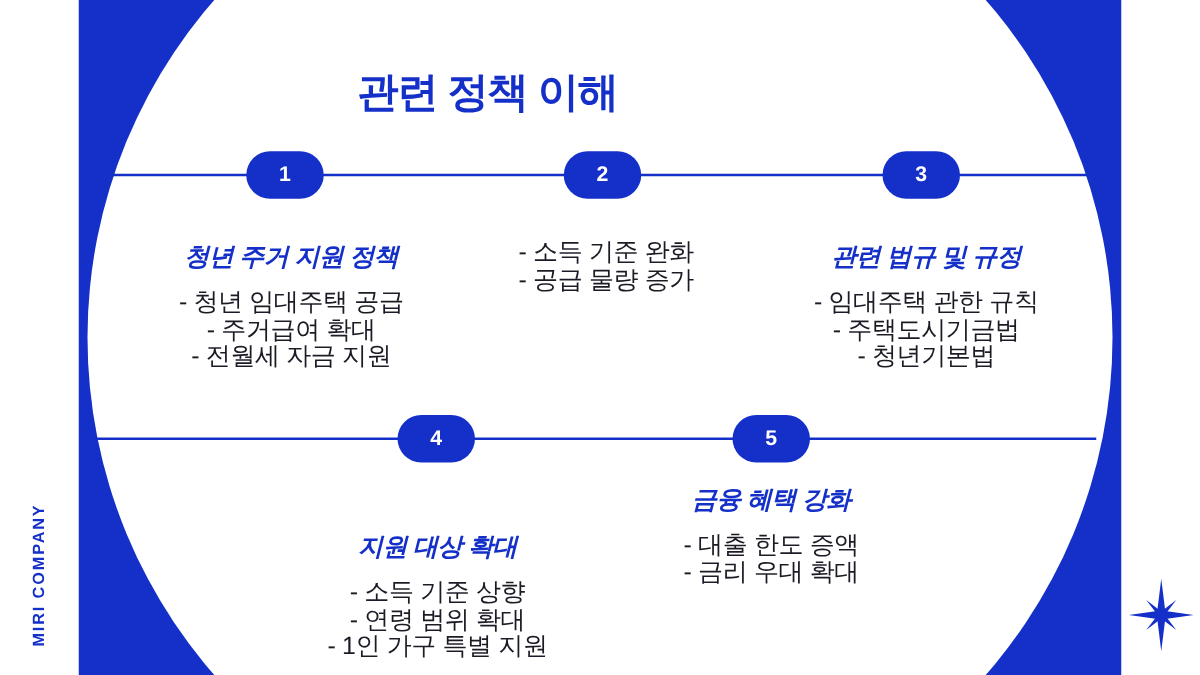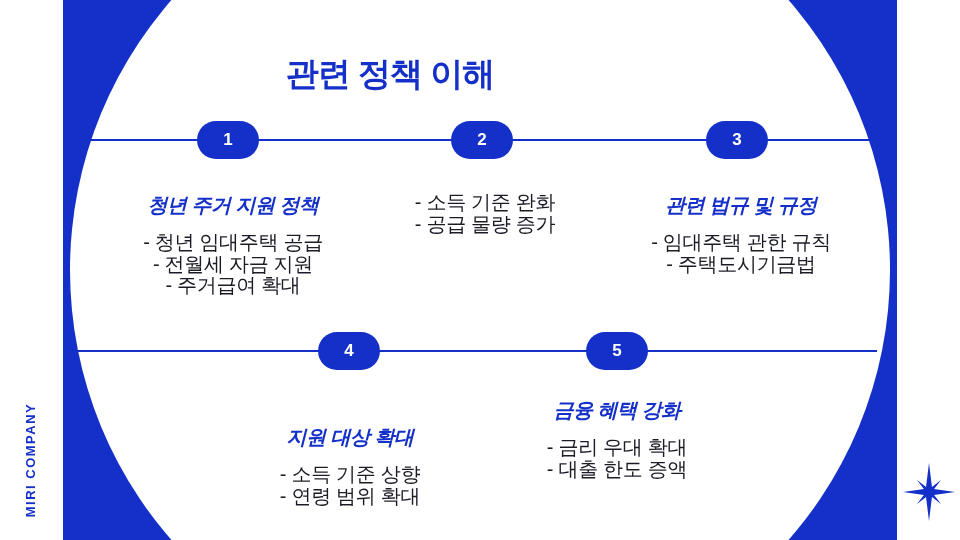--- a/index.html
+++ b/index.html
@@ -47,21 +47,21 @@
   .b3{left:706px;top:121px;}
   .b4{left:318px;top:332px;}
   .b5{left:586px;top:332px;}
   .column{
     position:absolute;width:250px;text-align:center;
   }
   .c1{left:108px;top:192px;}
   .c2{left:360px;top:192px;}
   .c3{left:616px;top:192px;}
   .c4{left:225px;top:424px;}
-  .c5{left:492px;top:397px;}
+  .c5{left:492px;top:386px;}
   .column .heading{
     font-size:20px;font-weight:bold;color:var(--accent);
     margin-bottom:13px;letter-spacing:-0.5px;font-style:italic;
   }
   .column .item{
     font-size:20px;color:var(--text-dark);
     line-height:21.5px;letter-spacing:-0.3px;
   }
   .brand-vertical{
     position:absolute;left:-37px;top:450px;width:140px;height:20px;
@@ -92,45 +92,47 @@
   <div class="badge b2">2</div>
   <div class="badge b3">3</div>
 
   <div class="timeline-line line-2"></div>
   <div class="badge b4">4</div>
   <div class="badge b5">5</div>
 
   <div class="column c1">
     <div class="heading">청년 주거 지원 정책</div>
     <div class="item">- 청년 임대주택 공급</div>
+    <div class="item">- 주거급여 확대</div>
     <div class="item">- 전월세 자금 지원</div>
-    <div class="item">- 주거급여 확대</div>
   </div>
 
   <div class="column c2">
     <div class="item">- 소득 기준 완화</div>
     <div class="item">- 공급 물량 증가</div>
   </div>
 
   <div class="column c3">
     <div class="heading">관련 법규 및 규정</div>
     <div class="item">- 임대주택 관한 규칙</div>
     <div class="item">- 주택도시기금법</div>
+    <div class="item">- 청년기본법</div>
   </div>
 
   <div class="column c4">
     <div class="heading">지원 대상 확대</div>
     <div class="item">- 소득 기준 상향</div>
     <div class="item">- 연령 범위 확대</div>
+    <div class="item">- 1인 가구 특별 지원</div>
   </div>
 
   <div class="column c5">
     <div class="heading">금융 혜택 강화</div>
+    <div class="item">- 대출 한도 증액</div>
     <div class="item">- 금리 우대 확대</div>
-    <div class="item">- 대출 한도 증액</div>
   </div>
 
   <div class="brand-vertical">MIRI COMPANY</div>
 
   <div class="sparkle">
     <svg viewBox="0 0 64 64" xmlns="http://www.w3.org/2000/svg">
       <polygon points="32,3 35.2,28.8 58,32 35.2,35.2 32,61 28.8,35.2 6,32 28.8,28.8"></polygon>
       <polygon transform="rotate(45 32 32)" points="32,15 34,30 49,32 34,34 32,49 30,34 15,32 30,30"></polygon>
     </svg>
   </div>

